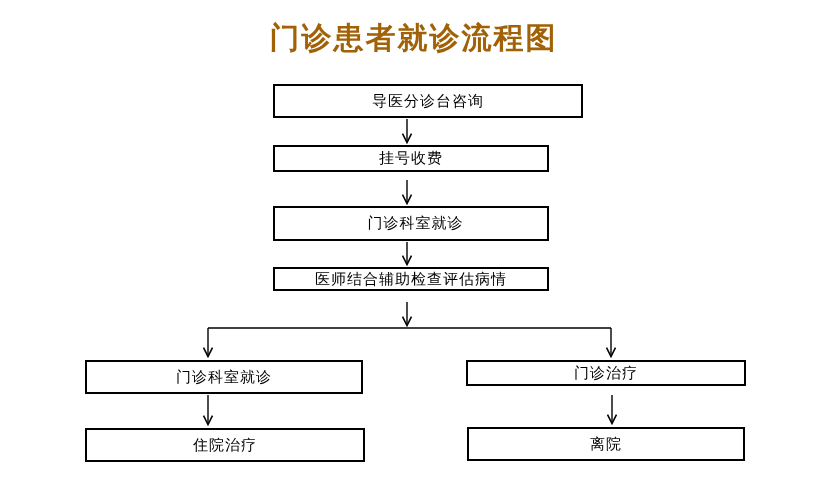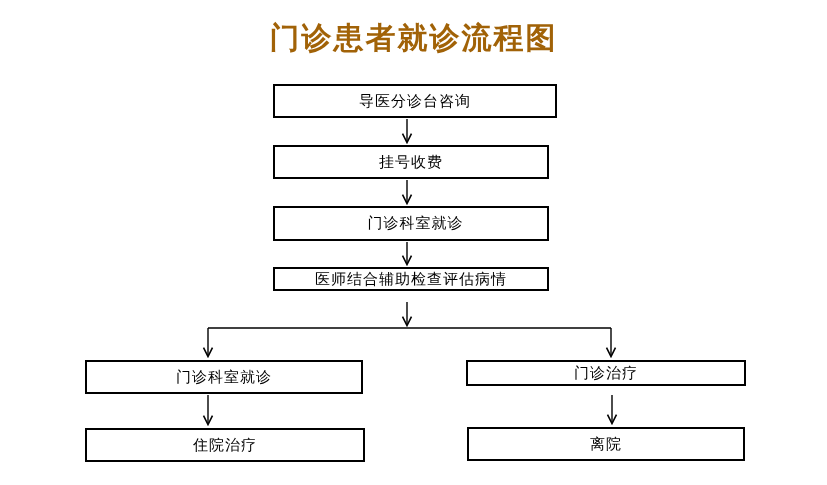--- a/index.html
+++ b/index.html
@@ -36,22 +36,22 @@
     border: 2px solid #000000;
     background: #ffffff;
     display: flex;
     align-items: center;
     justify-content: center;
     font-size: 15px;
     letter-spacing: 1px;
     color: #000000;
   }
   
-  .n-consult  { left: 273px; top:  84px; width: 284px; height: 34px; }
-  .n-register { left: 273px; top: 145px; width: 276px; height: 34px; }
+  .n-consult  { left: 273px; top:  84px; width: 310px; height: 34px; }
+  .n-register { left: 273px; top: 145px; width: 276px; height: 27px; }
   .n-clinic   { left: 273px; top: 206px; width: 276px; height: 35px; padding-left: 9px; }
   .n-assess   { left: 273px; top: 267px; width: 276px; height: 24px; }
   
   .n-admit    { left:  85px; top: 360px; width: 278px; height: 34px; }
   .n-outp     { left: 466px; top: 360px; width: 280px; height: 26px; }
   
   .n-inpat    { left:  85px; top: 428px; width: 280px; height: 34px; align-items: center; }
   .n-leave    { left: 467px; top: 427px; width: 278px; height: 34px; }
 </style>
 </head>

